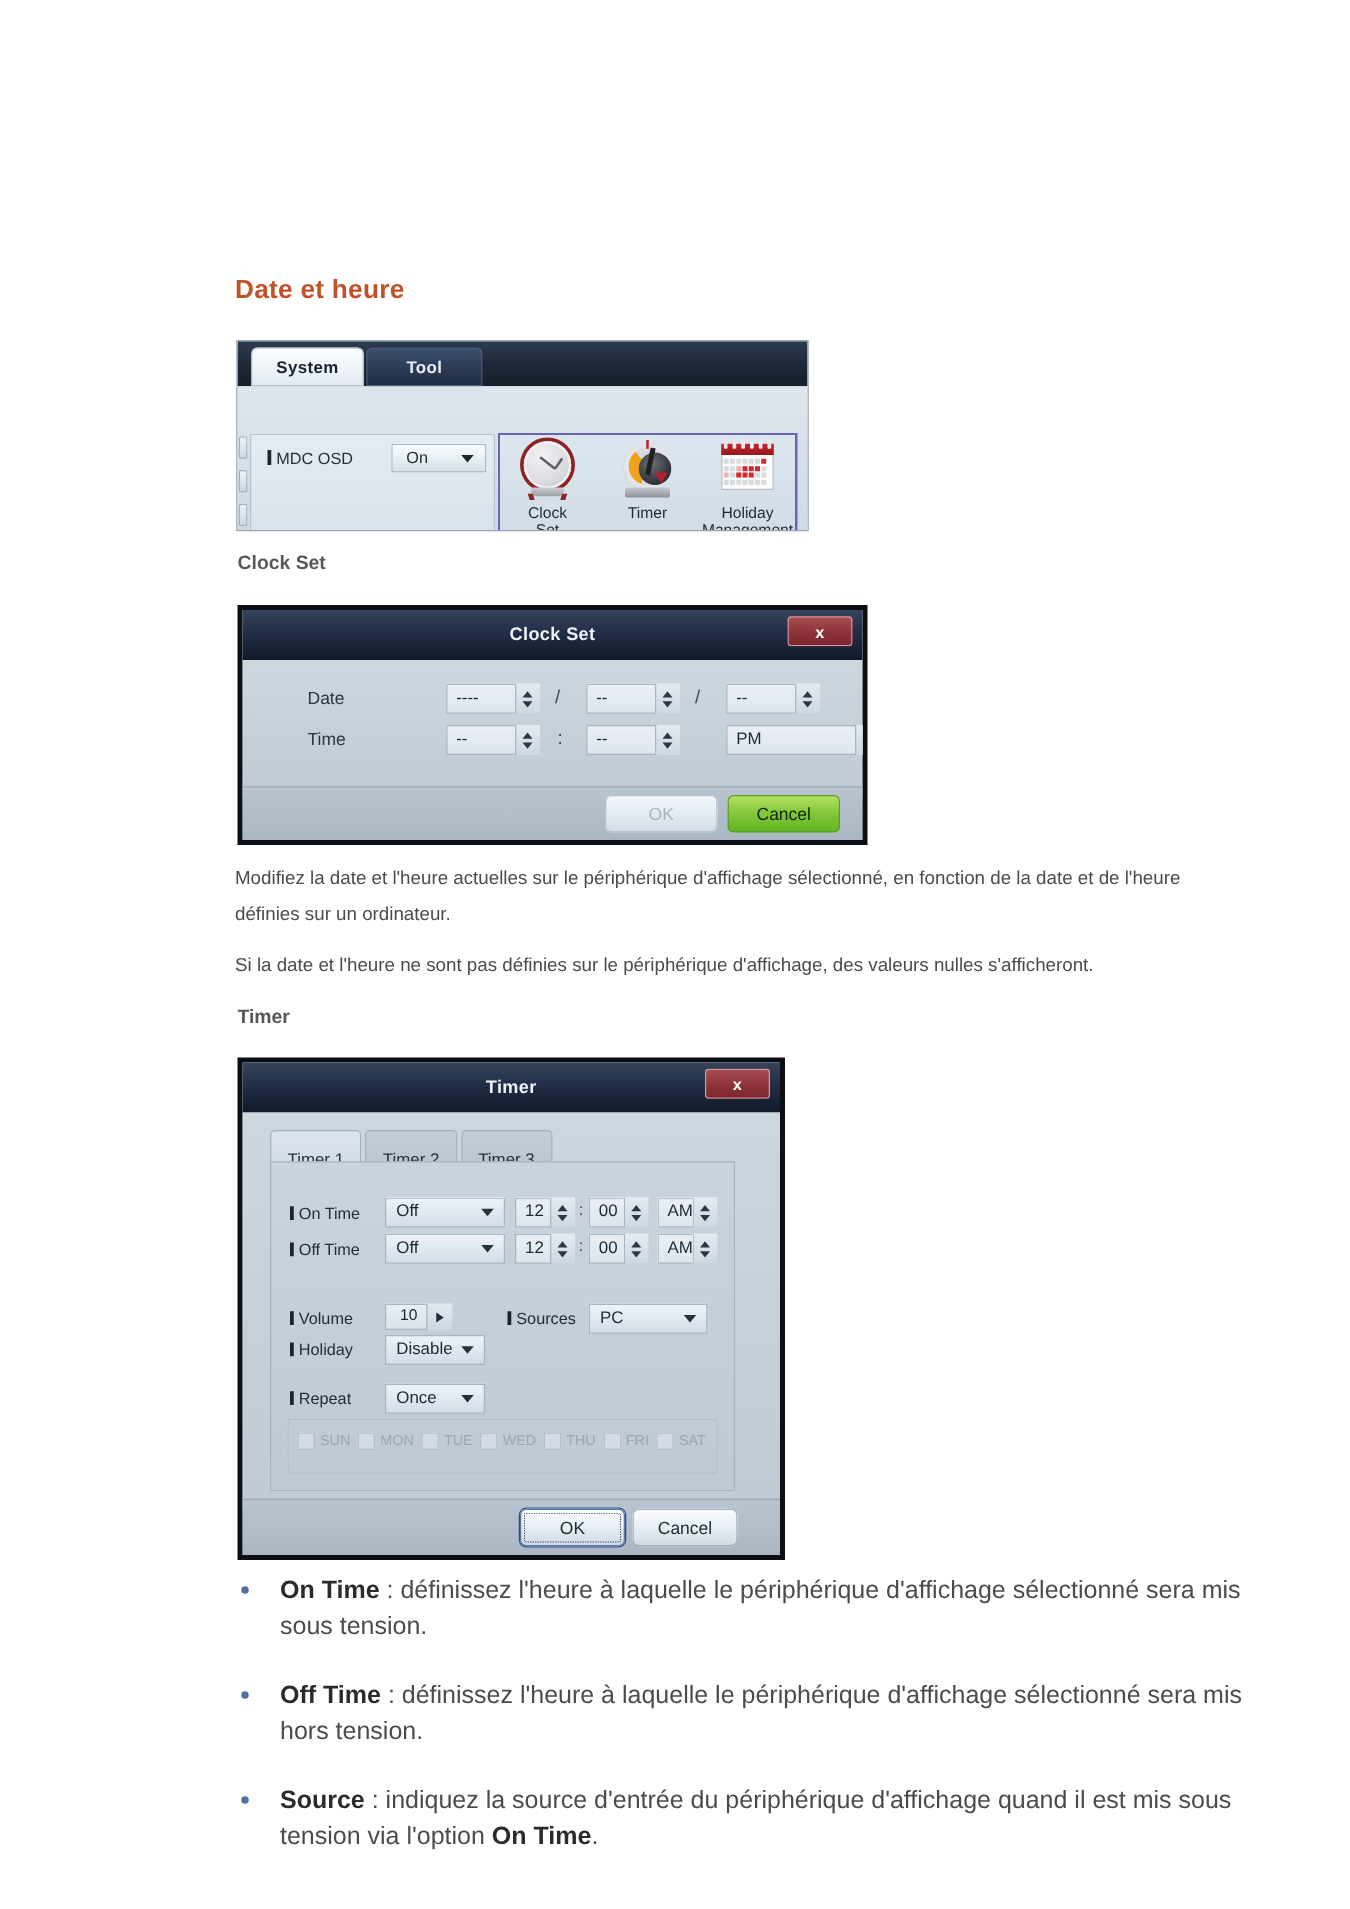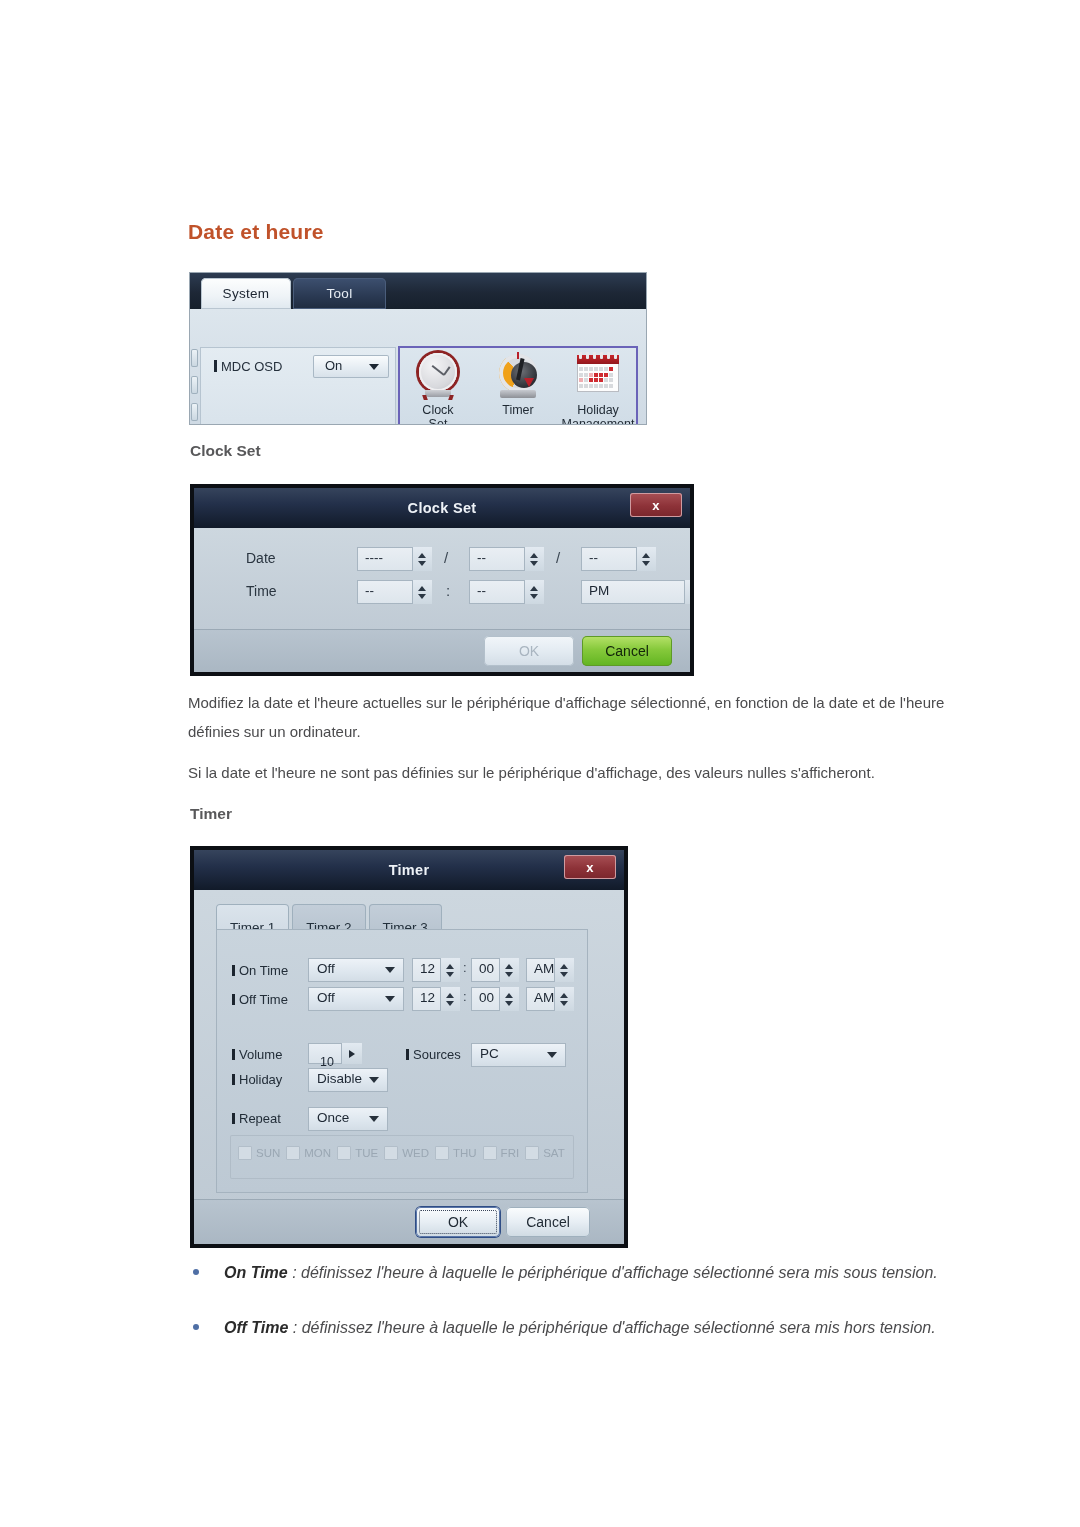--- a/index.html
+++ b/index.html
@@ -26,41 +26,41 @@
 
   
   .para{
     position:absolute;font-size:15px;line-height:29px;color:#4b4b4d;
   }
   .para.p1{left:188px;top:688px;width:812px;}
   .para.p2{left:188px;top:758px;width:812px;}
 
   
   .bullets{position:absolute;left:188px;top:1258px;width:830px;}
-  .bullet{position:relative;padding-left:36px;margin-bottom:26px;font-size:16px;line-height:29px;color:#4b4b4d;font-style:italic;}
+  .bullet{position:relative;padding-left:36px;margin-bottom:26px;font-size:20px;line-height:29px;color:#4b4b4d;}
   .bullet .dot{
     position:absolute;left:5px;top:11px;width:6px;height:6px;border-radius:50%;
     background:#4f6fa5;
   }
   .bullet b{color:#2b2b2b;font-weight:bold;}
 
   
   .sysshot{
     position:absolute;left:190px;top:273px;width:456px;height:151px;
     background:#e9eef2;
     box-shadow:0 0 0 1px #9aa7b2;
     overflow:hidden;
   }
   .sys-tabbar{
     position:absolute;left:0;top:0;width:456px;height:36px;
     background:linear-gradient(to bottom,#2d3c52 0%,#1d2736 55%,#16202c 100%);
   }
   .sys-tab{
     position:absolute;top:5px;height:31px;
-    font-size:13.5px;font-weight:normal;letter-spacing:.3px;
+    font-size:13.5px;font-weight:bold;letter-spacing:.3px;
     display:flex;align-items:center;justify-content:center;
     border-radius:5px 5px 0 0;
   }
   .sys-tab.active{
     left:11px;width:90px;
     background:linear-gradient(to bottom,#fdfefe 0%,#eef3f7 60%,#dfe8ef 100%);
     color:#1b2430;
     box-shadow:inset 0 0 0 1px #b9c6d1;
   }
   .sys-tab.inactive{
@@ -282,21 +282,21 @@
   }
   .fieldlbl{
     position:absolute;font-size:13px;color:#222d38;white-space:nowrap;
   }
   .fieldlbl .bar{display:inline-block;width:3px;height:11px;background:#1b242e;margin-right:4px;vertical-align:-1px;}
   .volbox{
     position:absolute;height:21px;
     background:linear-gradient(to bottom,#e9eff5,#d9e2ea);
     box-shadow:inset 0 0 0 1px #a7b5c1;
   }
-  .volbox .v{position:absolute;left:12px;top:12px;font-size:12.5px;color:#1d2733;}
+  .volbox .v{position:absolute;left:12px;top:2px;font-size:12.5px;color:#1d2733;}
   .volbox .nxt{
     position:absolute;right:0;top:0;width:21px;height:21px;
     background:linear-gradient(to bottom,#e2eaf1,#ccd7e0);
     box-shadow:inset 1px 0 0 #a7b5c1;
     display:flex;align-items:center;justify-content:center;
   }
   .volbox .nxt i{width:0;height:0;border-top:4px solid transparent;border-bottom:4px solid transparent;border-left:6px solid #212b36;}
   .daysbox{
     position:absolute;left:14px;bottom:14px;width:344px;height:44px;
     box-shadow:inset 0 0 0 1px #b0bcc7;border-radius:2px;
@@ -637,15 +637,19 @@
 
   <div class="bullets">
     <div class="bullet">
       <span class="dot"></span>
       <b>On Time</b><span> : définissez l'heure à laquelle le périphérique d'affichage sélectionné sera mis sous tension.</span>
     </div>
     <div class="bullet">
       <span class="dot"></span>
       <b>Off Time</b><span> : définissez l'heure à laquelle le périphérique d'affichage sélectionné sera mis hors tension.</span>
     </div>
+    <div class="bullet">
+      <span class="dot"></span>
+      <b>Source</b><span> : indiquez la source d'entrée du périphérique d'affichage quand il est mis sous tension via l'option </span><b>On Time</b><span>.</span>
+    </div>
   </div>
 
 </div>
 
 </body></html>

